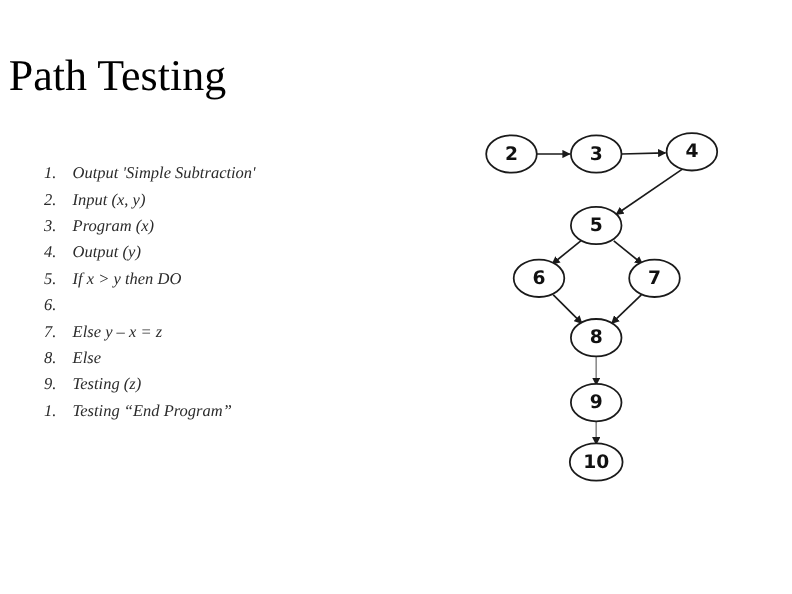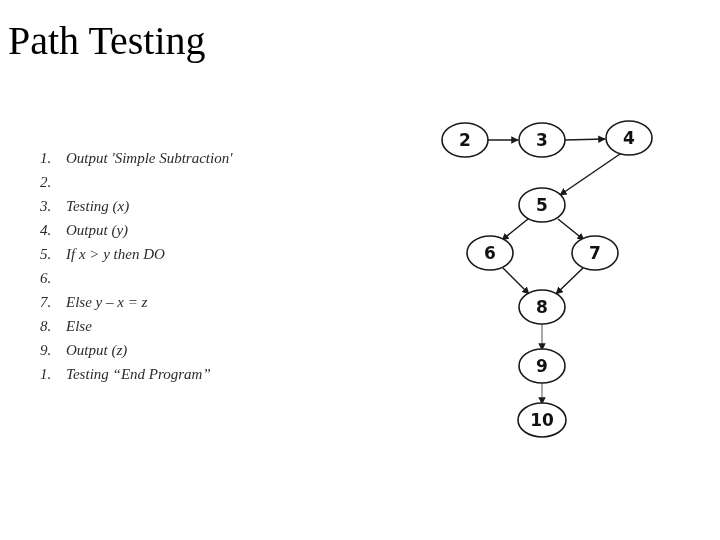--- a/index.html
+++ b/index.html
@@ -13,21 +13,21 @@
     height: 540px;
     background: #ffffff;
     overflow: hidden;
     font-family: "Liberation Serif", "DejaVu Serif", serif;
   }
 
   
   #slide-title {
     position: absolute;
     left: 8px;
-    top: 18px;
+    top: 46px;
     font-family: "Liberation Serif", "DejaVu Serif", serif;
     font-size: 40px;
     line-height: 46px;
     font-weight: 400;
     color: #000000;
     letter-spacing: 0px;
     white-space: nowrap;
   }
 
   
@@ -103,25 +103,26 @@
 
   <div id="program-listing">
 
     <div class="code-line">
       <span class="code-num">1.</span>
       <span class="code-text">Output 'Simple Subtraction'</span>
     </div>
 
     <div class="code-line">
       <span class="code-num">2.</span>
+      <span class="code-text">Input (x, y)</span>
     </div>
 
     <div class="code-line">
       <span class="code-num">3.</span>
-      <span class="code-text">Testing (x)</span>
+      <span class="code-text">Program (x)</span>
     </div>
 
     <div class="code-line">
       <span class="code-num">4.</span>
       <span class="code-text">Output (y)</span>
     </div>
 
     <div class="code-line">
       <span class="code-num">5.</span>
       <span class="code-text">If x &gt; y then DO</span>
@@ -136,21 +137,21 @@
       <span class="code-text">Else y – x = z</span>
     </div>
 
     <div class="code-line">
       <span class="code-num">8.</span>
       <span class="code-text">Else</span>
     </div>
 
     <div class="code-line">
       <span class="code-num">9.</span>
-      <span class="code-text">Output (z)</span>
+      <span class="code-text">Testing (z)</span>
     </div>
 
     <div class="code-line">
       <span class="code-num">1.</span>
       <span class="code-text">Testing “End Program”</span>
     </div>
 
   </div>
 
   <div id="graph">

